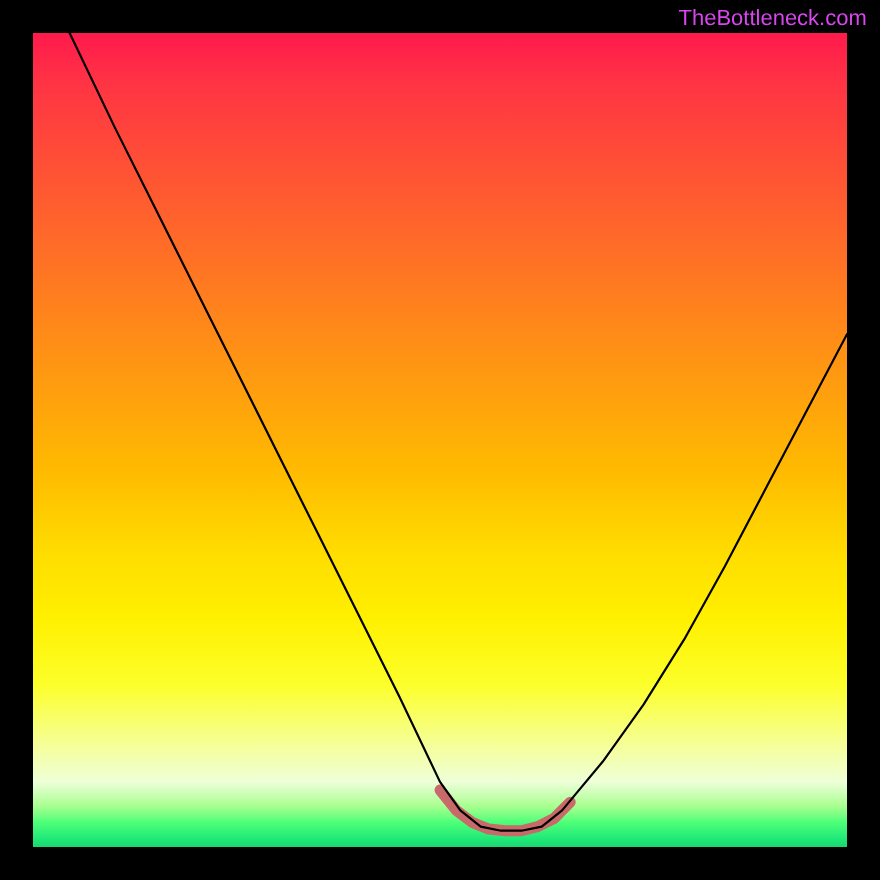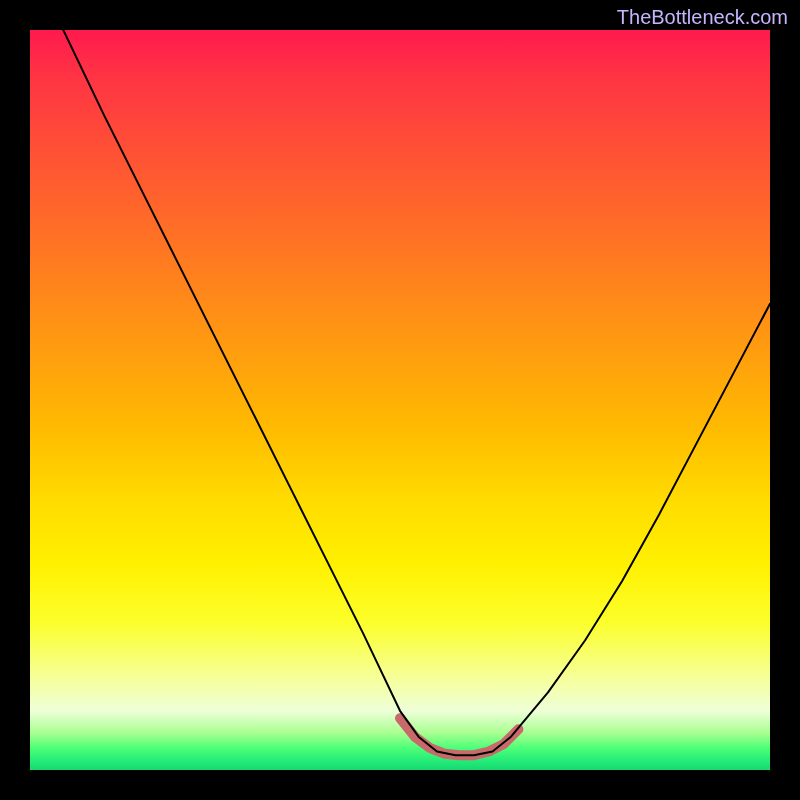--- a/index.html
+++ b/index.html
@@ -8,21 +8,21 @@
     height: 800px;
     background: #000;
     position: relative;
     overflow: hidden;
     font-family: Arial, sans-serif;
   }
   .watermark {
     position: absolute;
     top: 6px;
     right: 12px;
-    color: #c4b5fd;
+    color: #d946ef;
     font-size: 20px;
     font-weight: 500;
     z-index: 10;
   }
   .plot-area {
     position: absolute;
     left: 30px;
     top: 30px;
     width: 740px;
     height: 740px;

